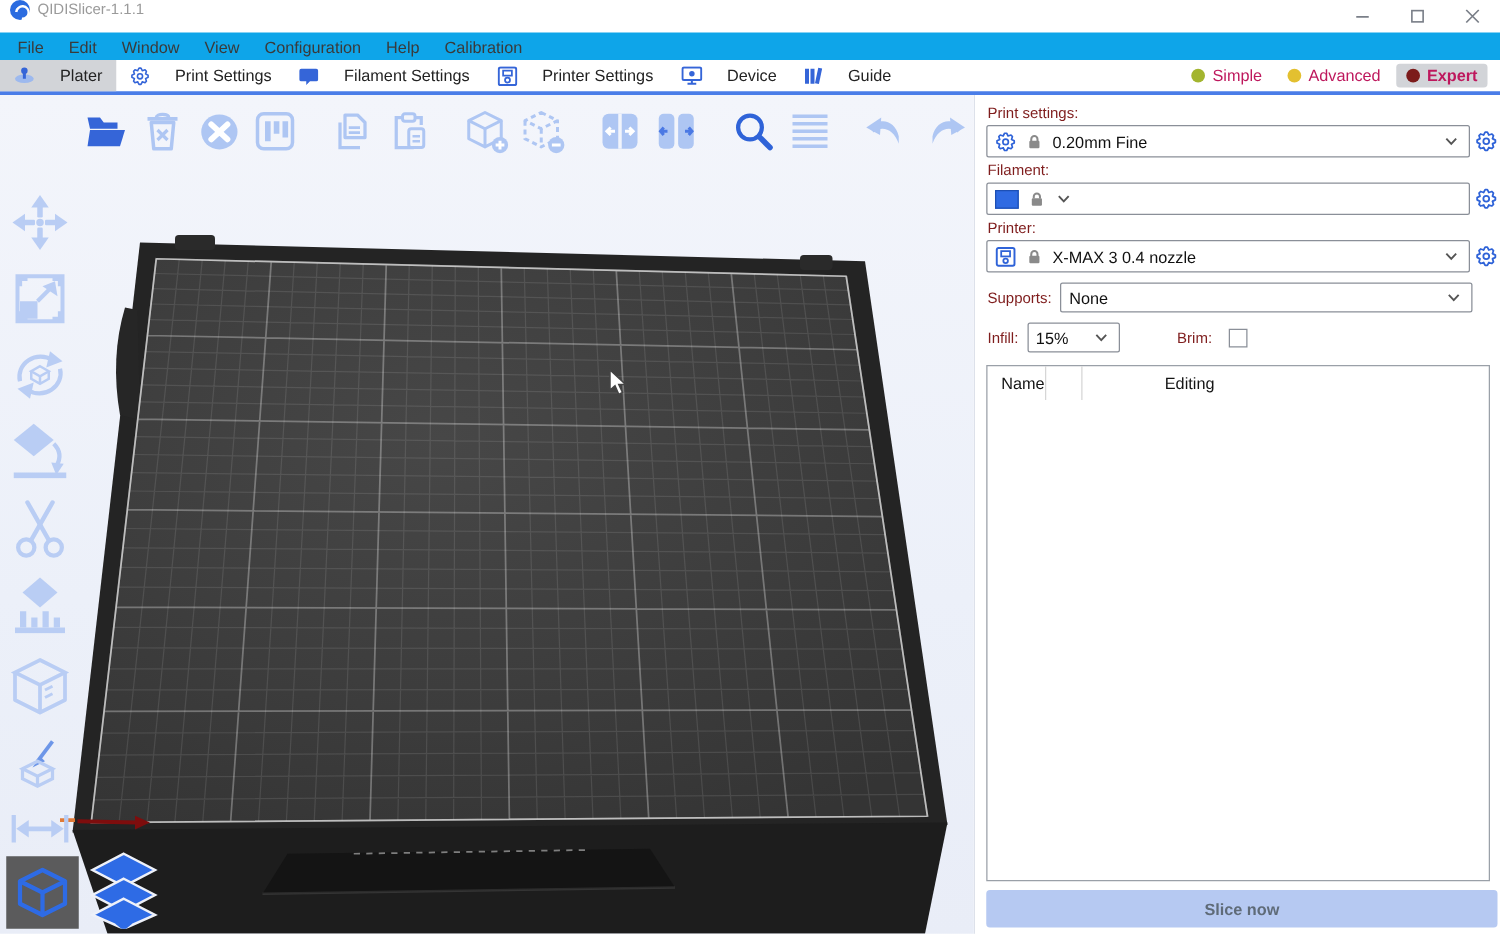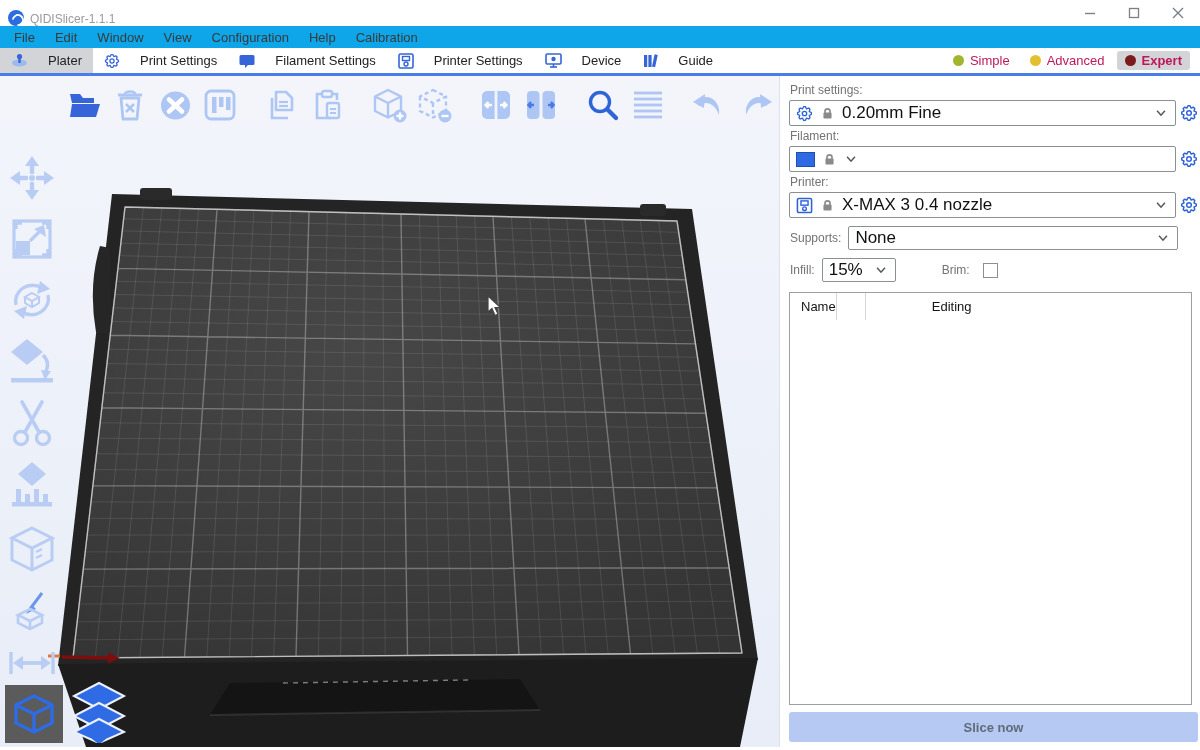--- a/index.html
+++ b/index.html
@@ -4,21 +4,21 @@
 <style>
   :root{
     --accent:#2f63d8; --icon-light:#aec6f3; --icon-mid:#8fb0ee;
     --tab-underline:#4a7de8; --slice-bg:#b6c9f2; --slice-text:#5f6b78;
   }
   *{box-sizing:border-box}
   html,body{margin:0;padding:0}
   body{width:1200px;height:750px;font-family:"Liberation Sans",sans-serif;background:#fff;overflow:hidden;position:relative}
 
   
-  .titlebar{height:26px;display:flex;align-items:flex-end;padding-left:8px;background:#fff}
+  .titlebar{height:26px;display:flex;align-items:flex-start;padding-left:8px;background:#fff}
   .appicon{width:16px;height:16px;border-radius:50%;background:#2b6ce0;position:relative;margin-right:6px;flex:0 0 auto}
   .appicon::after{content:"";position:absolute;left:4px;top:4px;width:8px;height:8px;border:2px solid #fff;border-radius:50%;border-left-color:transparent;transform:rotate(-40deg)}
   .apptitle{font-size:12px;color:#9a9a9a}
   .winbtns{margin-left:auto;display:flex}
   .winbtn{width:44px;height:26px;display:flex;align-items:center;justify-content:center;color:#7a7f88;font-size:12px}
   .winbtn svg{display:block}
 
   
   .menubar{height:22px;display:flex;align-items:center;padding-left:4px;background:#0ea5e9}
   .menuitem{padding:0 10px;font-size:13px;color:#3a3a3a;height:100%;display:flex;align-items:center}
@@ -49,24 +49,24 @@
 
   
   .viewtoggles{position:absolute;left:5px;bottom:4px;display:flex;align-items:flex-end;gap:5px}
   .vt3d{width:58px;height:58px;background:rgba(78,78,78,.92);display:flex;align-items:center;justify-content:center}
   .vtprev{width:62px;height:62px;display:flex;align-items:center;justify-content:center}
 
   .cursor{position:absolute;left:487px;top:219px;pointer-events:none}
 
   
   .rightpanel{width:421px;height:100%;background:#fff;border-left:1px solid #dde1ea;padding:4px 0 5px 9px;display:flex;flex-direction:column}
-  .plabel{font-size:12px;color:#737373;margin:3px 0 3px 1px}
+  .plabel{font-size:12px;color:#7f1d1d;margin:3px 0 3px 1px}
   .comborow{display:flex;align-items:center}
   .combo{flex:1;height:26px;border:1px solid #8a8f98;border-radius:2px;background:#fff;display:flex;align-items:center;padding:0 7px 0 6px;gap:7px;min-width:0}
-  .combo .ctext{flex:1;font-size:17px;color:#111;white-space:nowrap;overflow:hidden}
+  .combo .ctext{flex:1;font-size:13px;color:#111;white-space:nowrap;overflow:hidden}
   .gearbtn{width:22px;height:22px;margin-left:2px;display:flex;align-items:center;justify-content:center;flex:0 0 auto}
   .swatch{width:19px;height:15px;background:#2f6ae2;border:1px solid #1d4fb4;flex:0 0 auto}
 
   .optrow{display:flex;align-items:center;margin-top:8px}
   .optrow .plabel{margin:0 7px 0 1px}
   .combo.small{flex:0 0 auto}
   .checkbox{width:15px;height:15px;border:1px solid #8a8f98;background:#fff;margin-left:6px}
 
   .objlist{flex:1;border:1px solid #9aa0a8;margin:10px 8px 0 0;display:flex;flex-direction:row;min-height:0}
   .objheader{display:flex;height:27px;align-items:center;font-size:13px;color:#141414}

